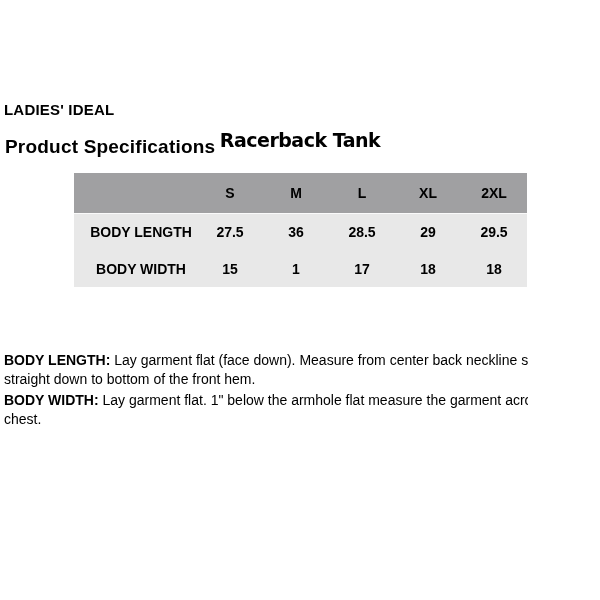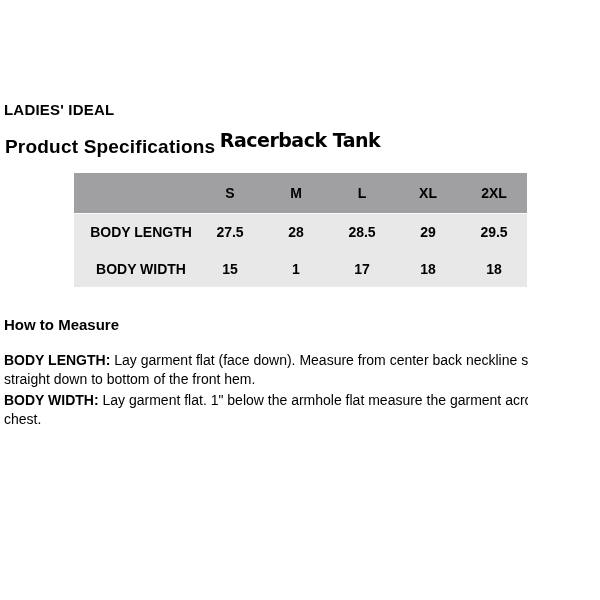--- a/index.html
+++ b/index.html
@@ -124,36 +124,35 @@
         <th>M</th>
         <th>L</th>
         <th>XL</th>
         <th>2XL</th>
       </tr>
     </thead>
     <tbody>
       <tr>
         <td class="rowlabel">BODY LENGTH</td>
         <td>27.5</td>
-        <td>28</td>
+        <td>36</td>
         <td>28.5</td>
         <td>29</td>
         <td>29.5</td>
       </tr>
       <tr>
         <td class="rowlabel">BODY WIDTH</td>
         <td>15</td>
         <td>1</td>
         <td>17</td>
         <td>18</td>
         <td>18</td>
       </tr>
     </tbody>
   </table>
 
-  <div class="how-heading">How to Measure</div>
 
   <div class="instructions">
     <p><b>BODY LENGTH:</b> <span>Lay garment flat (face down). Measure from center back neckline seam straight down to bottom of the front hem.</span></p>
     <p><b>BODY WIDTH:</b> <span>Lay garment flat. 1" below the armhole flat measure the garment across the chest.</span></p>
   </div>
 
 </div>
 
 </body></html>

